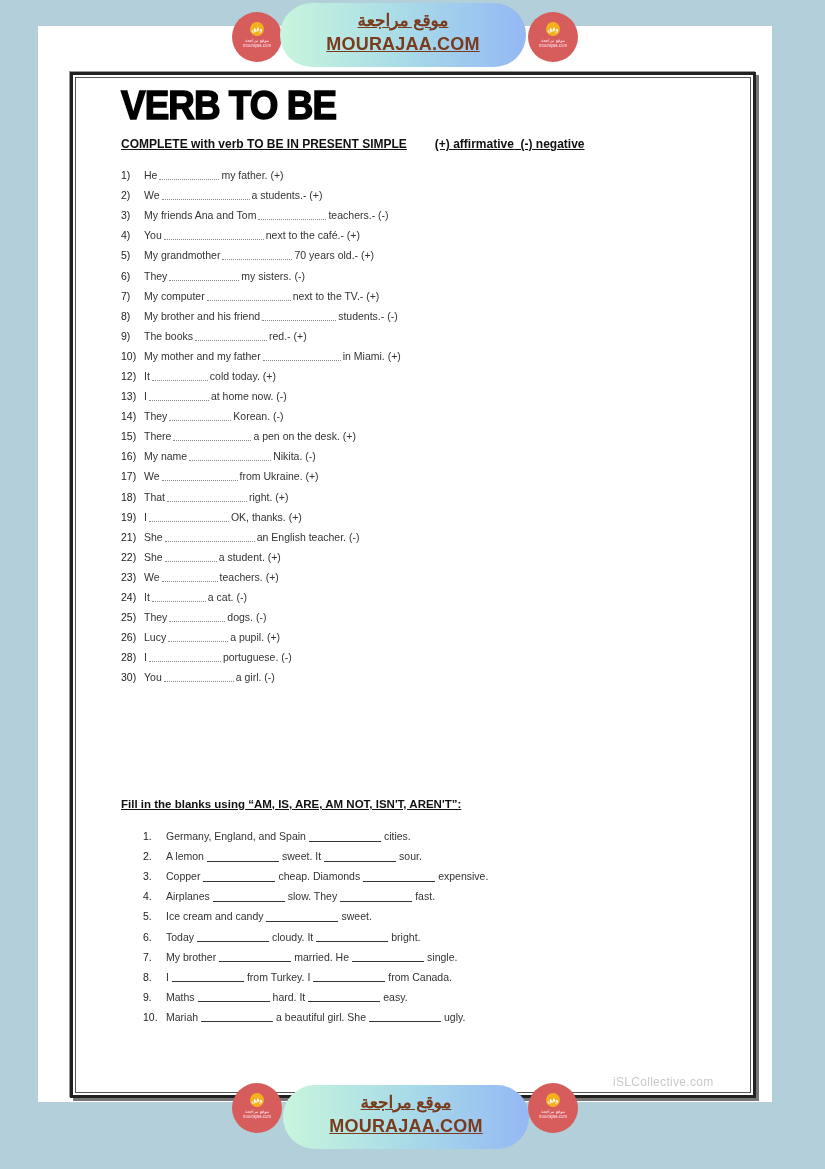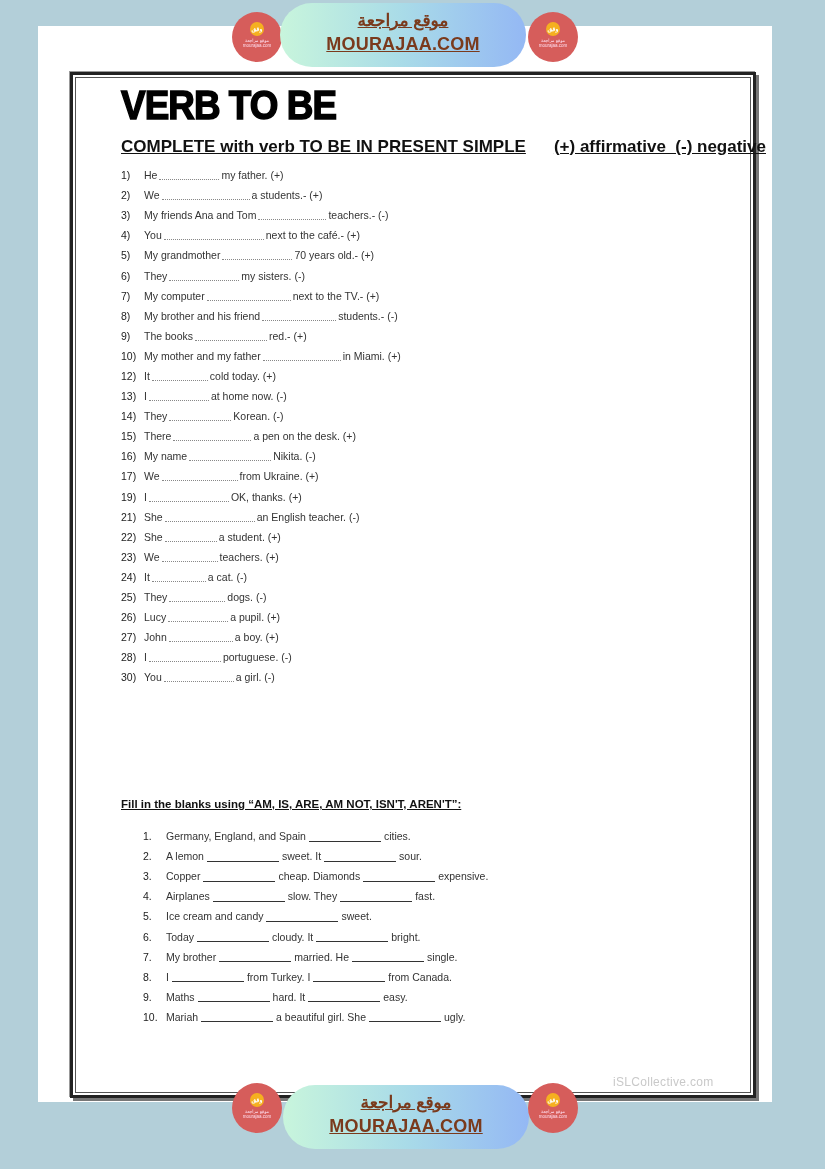--- a/index.html
+++ b/index.html
@@ -25,21 +25,21 @@
     .title {
       position: absolute; left: 121px; top: 83px;
       font-family: "Liberation Sans", sans-serif;
       font-weight: 900; font-size: 40px; letter-spacing: -1px;
       transform: scaleX(0.92); transform-origin: left top;
       color: #000; line-height: 44px;
       -webkit-text-stroke: 1.5px #000;
     }
     .instr {
       position: absolute; left: 121px; top: 137px;
-      font-size: 17px; font-weight: bold; color: #111;
+      font-size: 12px; font-weight: bold; color: #111;
       text-decoration: underline; white-space: pre;
     }
     .instr .right { margin-left: 28px; }
     .ex-list { position: absolute; left: 121px; top: 165px; }
     .ex-row {
       height: 20.1px; font-size: 10.5px; color: #333; white-space: nowrap;
       display: flex; align-items: center;
     }
     .ex-num { display: inline-block; width: 23px; color: #222; }
     .dots {
@@ -194,20 +194,26 @@
       <span class="dots" style="width: 82px;"></span>
       <span>Nikita.  (-)</span>
     </div>
     <div class="ex-row">
       <span class="ex-num">17)</span>
       <span>We</span>
       <span class="dots" style="width: 76px;"></span>
       <span>from Ukraine.  (+)</span>
     </div>
     <div class="ex-row">
+      <span class="ex-num">18)</span>
+      <span>That</span>
+      <span class="dots" style="width: 80px;"></span>
+      <span>right.  (+)</span>
+    </div>
+    <div class="ex-row">
       <span class="ex-num">19)</span>
       <span>I</span>
       <span class="dots" style="width: 80px;"></span>
       <span>OK, thanks.  (+)</span>
     </div>
     <div class="ex-row">
       <span class="ex-num">21)</span>
       <span>She</span>
       <span class="dots" style="width: 90px;"></span>
       <span>an English teacher.  (-)</span>
@@ -236,26 +242,20 @@
       <span class="dots" style="width: 56px;"></span>
       <span>dogs.  (-)</span>
     </div>
     <div class="ex-row">
       <span class="ex-num">26)</span>
       <span>Lucy</span>
       <span class="dots" style="width: 60px;"></span>
       <span>a pupil.   (+)</span>
     </div>
     <div class="ex-row">
-      <span class="ex-num">27)</span>
-      <span>John</span>
-      <span class="dots" style="width: 64px;"></span>
-      <span>a boy.  (+)</span>
-    </div>
-    <div class="ex-row">
       <span class="ex-num">28)</span>
       <span>I</span>
       <span class="dots" style="width: 72px;"></span>
       <span>portuguese.  (-)</span>
     </div>
     <div class="ex-row">
       <span class="ex-num">30)</span>
       <span>You</span>
       <span class="dots" style="width: 70px;"></span>
       <span>a girl. (-)</span>

